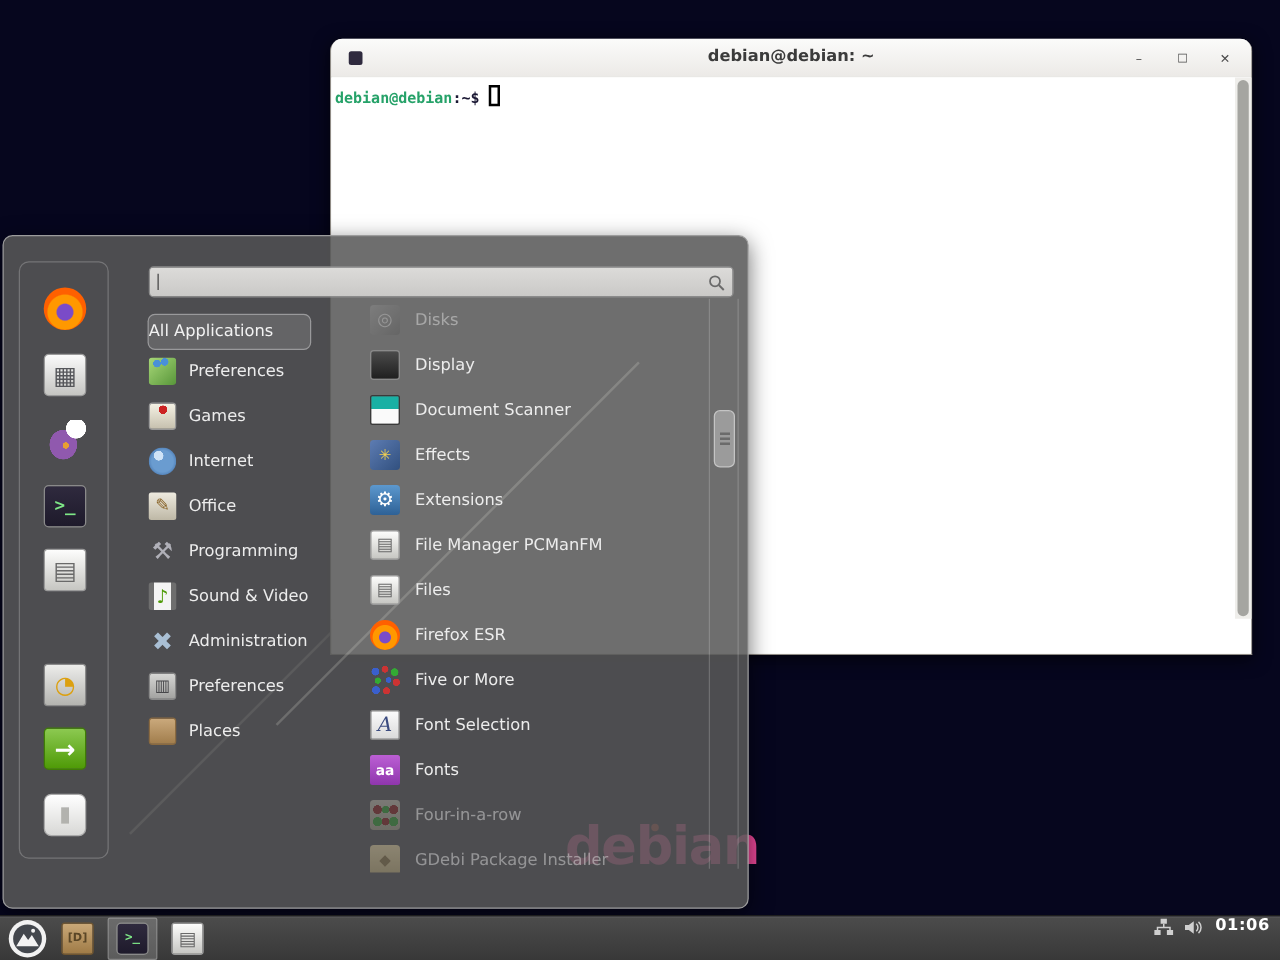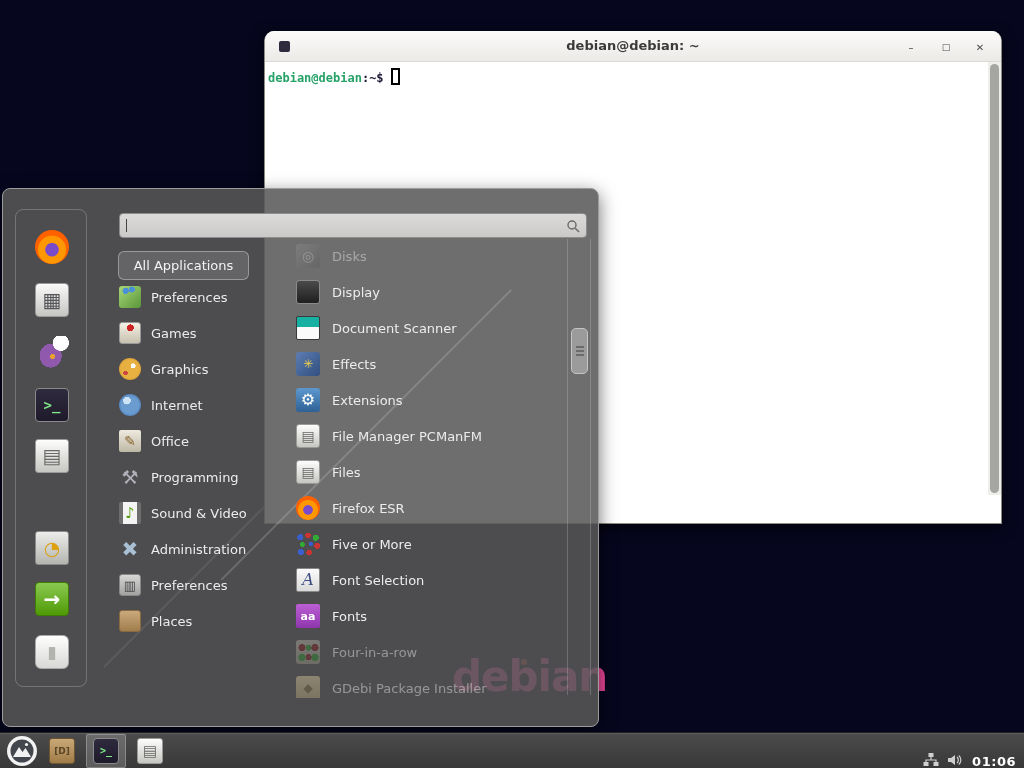--- a/index.html
+++ b/index.html
@@ -58,21 +58,21 @@
   .search-box { position:absolute; left:116px; top:24px; width:468px; height:25px;
     background:linear-gradient(#dcdbd9,#cac9c7); border:1px solid #8d8d8d; border-radius:4px;
     display:flex; align-items:center; padding:0 6px; }
   .search-input { flex:1; border:none; outline:none; background:transparent; font-size:12px;
     color:#222; font-family:"DejaVu Sans", sans-serif; height:100%; }
   .search-caret { width:1px; height:13px; background:#444; }
   .search-mag { width:14px; height:14px; flex-shrink:0; }
 
   .all-apps-btn { position:absolute; left:115px; top:62px; width:131px; height:29px;
     background:rgba(255,255,255,0.13); border:1px solid rgba(255,255,255,0.35); border-radius:6px;
-    display:flex; align-items:center; justify-content:center; font-size:13px; color:#f2f2f2; }
+    display:flex; align-items:center; justify-content:flex-start; font-size:13px; color:#f2f2f2; }
 
   .cat-list { position:absolute; left:112px; top:90px; width:165px; }
   .cat-row { height:36px; display:flex; align-items:center; padding-left:4px; }
   .cat-row .icon-wrap { width:22px; height:22px; margin-right:10px; flex-shrink:0;
     display:flex; align-items:center; justify-content:center; }
   .cat-row .lbl { font-size:13px; color:#ececec; white-space:nowrap; }
 
   .app-list { position:absolute; left:290px; top:49px; width:272px; height:460px; overflow:hidden; }
   .app-row { height:36px; display:flex; align-items:center; padding-left:3px; }
   .app-row .icon-wrap { width:24px; height:24px; margin-right:12px; flex-shrink:0;
@@ -93,21 +93,21 @@
 
   
   .taskbar { position:absolute; left:0; bottom:0; width:1024px; height:36px;
     background:linear-gradient(#4c4c4c,#383838); border-top:1px solid #1e1e1e;
     box-shadow:inset 0 1px 0 rgba(255,255,255,.10); }
   .menu-btn { position:absolute; left:6px; top:2px; width:32px; height:32px; }
   .win-buttons { position:absolute; left:42px; top:1px; height:34px; display:flex; align-items:center; }
   .tb-btn { width:40px; height:34px; display:flex; align-items:center; justify-content:center;
     border-radius:2px; margin-right:4px; }
   .tb-btn.active { background:rgba(255,255,255,0.18); box-shadow:inset 0 0 0 1px rgba(255,255,255,.25); }
-  .tray { position:absolute; right:4px; top:0; height:36px; display:flex; align-items:flex-end; }
+  .tray { position:absolute; right:4px; top:0; height:36px; display:flex; align-items:flex-start; }
   .tray-icon { width:18px; height:18px; margin-right:5px; display:flex; align-items:center; justify-content:center; }
   .clock { font-size:13px; font-weight:bold; color:#ffffff; padding:0 4px; letter-spacing:.5px; }
 </style>
 </head>
 <body>
 
 <div id="stage">
 
   <div class="wallpaper-swirl"></div>
   <div class="wallpaper-watermark">debian</div>
@@ -177,26 +177,20 @@
           <span class="icon-wrap">
             <span class="tile" style="height: 22px; width: 22px; background: radial-gradient(circle at 30% 22%, rgb(74, 144, 216) 0px, rgb(74, 144, 216) 13%, transparent 14%), radial-gradient(circle at 58% 16%, rgb(74, 144, 216) 0px, rgb(74, 144, 216) 13%, transparent 14%), linear-gradient(135deg, rgb(168, 216, 120), rgb(88, 150, 58)); border-radius: 3px;"></span>
           </span>
           <span class="lbl">Preferences</span>
         </div>
         <div class="cat-row">
           <span class="icon-wrap">
             <span class="tile" style="height: 22px; width: 22px; background: radial-gradient(circle at 52% 24%, rgb(204, 34, 34) 0px, rgb(204, 34, 34) 18%, transparent 19%), linear-gradient(rgb(244, 241, 228), rgb(198, 192, 174)); border-radius: 3px; border: 1px solid rgb(153, 153, 153);"></span>
           </span>
           <span class="lbl">Games</span>
-        </div>
-        <div class="cat-row">
-          <span class="icon-wrap">
-            <span class="tile" style="height: 22px; width: 22px; background: radial-gradient(circle at 64% 36%, rgb(255, 255, 255) 0px, rgb(255, 255, 255) 12%, transparent 13%), radial-gradient(circle at 30% 68%, rgb(204, 68, 68) 0px, rgb(204, 68, 68) 10%, transparent 11%), radial-gradient(circle, rgb(232, 176, 64) 0px, rgb(232, 176, 64) 58%, rgb(184, 123, 40)); border-radius: 50%;"></span>
-          </span>
-          <span class="lbl">Graphics</span>
         </div>
         <div class="cat-row">
           <span class="icon-wrap">
             <span class="tile" style="height: 22px; width: 22px; background: radial-gradient(circle at 36% 30%, rgb(207, 227, 247) 0px, rgb(207, 227, 247) 18%, transparent 19%), radial-gradient(circle, rgb(106, 156, 208) 0px, rgb(106, 156, 208) 55%, rgb(45, 90, 150)); border-radius: 50%;"></span>
           </span>
           <span class="lbl">Internet</span>
         </div>
         <div class="cat-row">
           <span class="icon-wrap">
             <span class="tile" style="height: 22px; width: 22px; background: linear-gradient(rgb(238, 234, 223), rgb(190, 184, 166)); border-radius: 2px; color: rgb(138, 101, 42); font-size: 14px;">✎</span>

